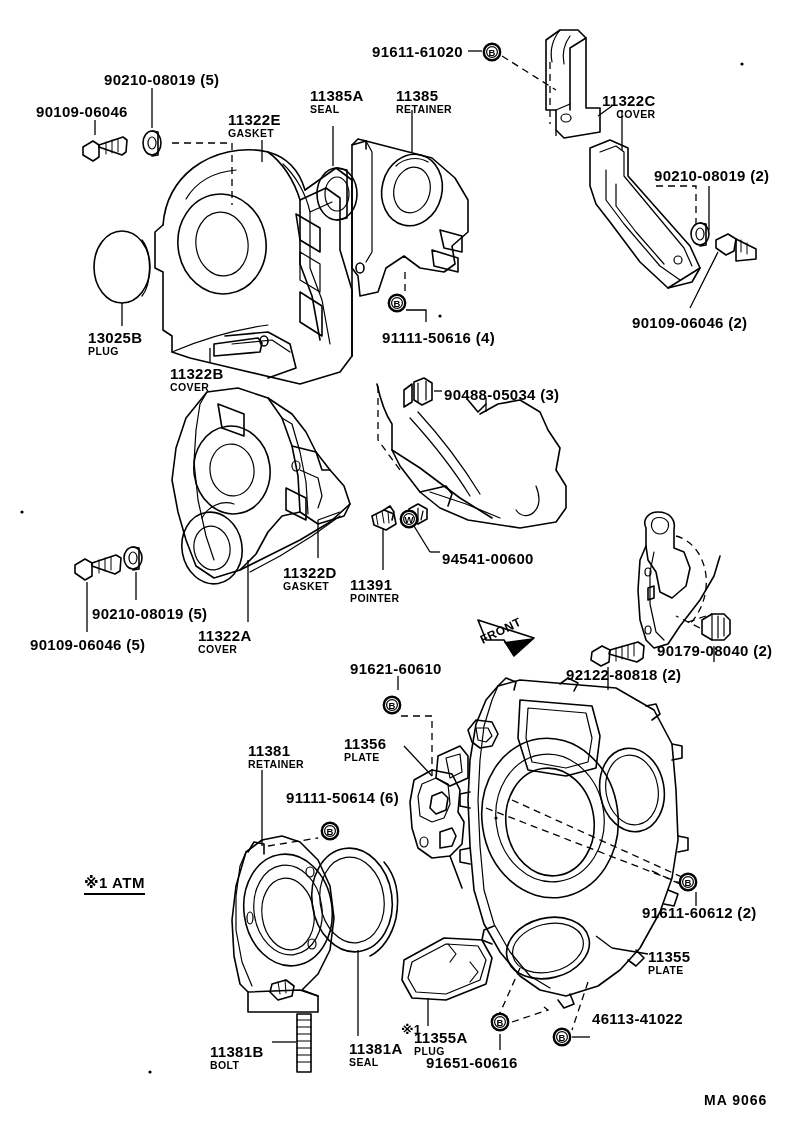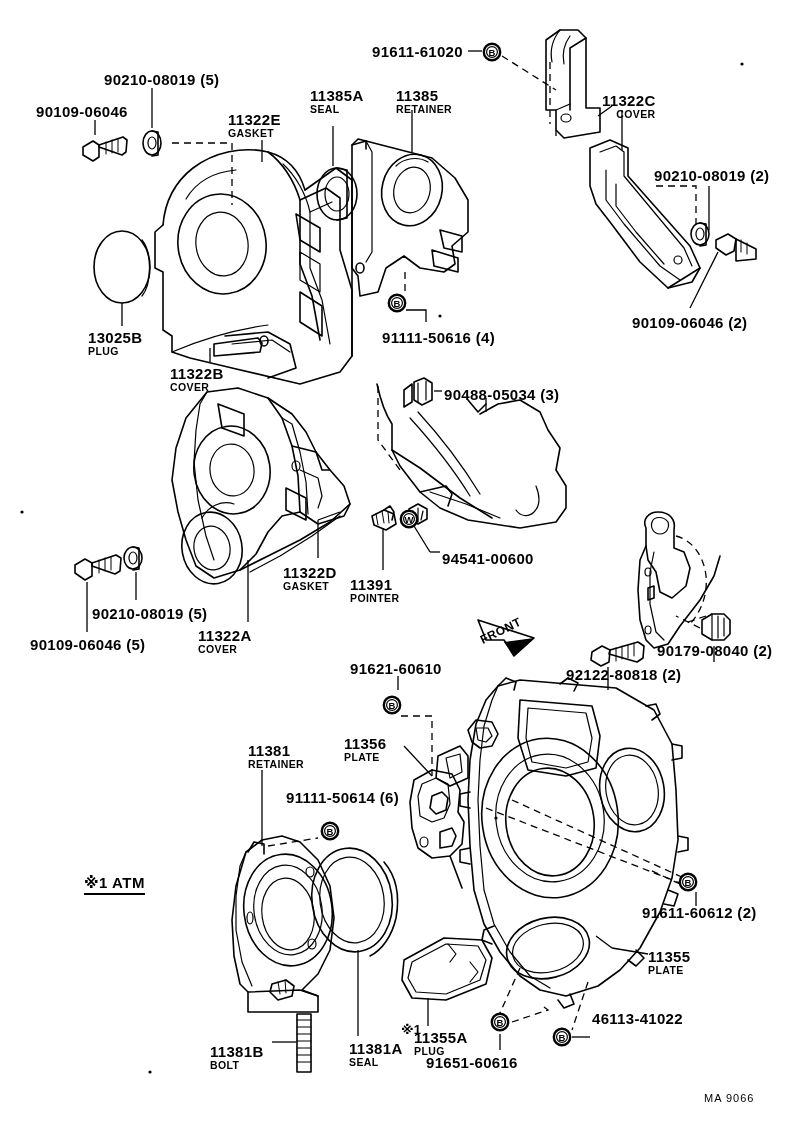--- a/index.html
+++ b/index.html
@@ -34,21 +34,21 @@
   .lbl.lft{text-align:left;}
   .note{
     position:absolute;
     font-size:15px;font-weight:bold;
     border-bottom:2px solid #000;
     padding-bottom:1px;
     letter-spacing:0.5px;
   }
   .code{
     position:absolute;
-    font-size:11px;font-weight:normal;letter-spacing:1px;
+    font-size:14px;font-weight:bold;letter-spacing:1px;
   }
   .front-txt{
     position:absolute;
     font-size:12px;font-weight:bold;
     transform:rotate(-26deg);
     transform-origin:left top;
     letter-spacing:0.5px;
   }
   .star{font-size:13px;}
 </style>

